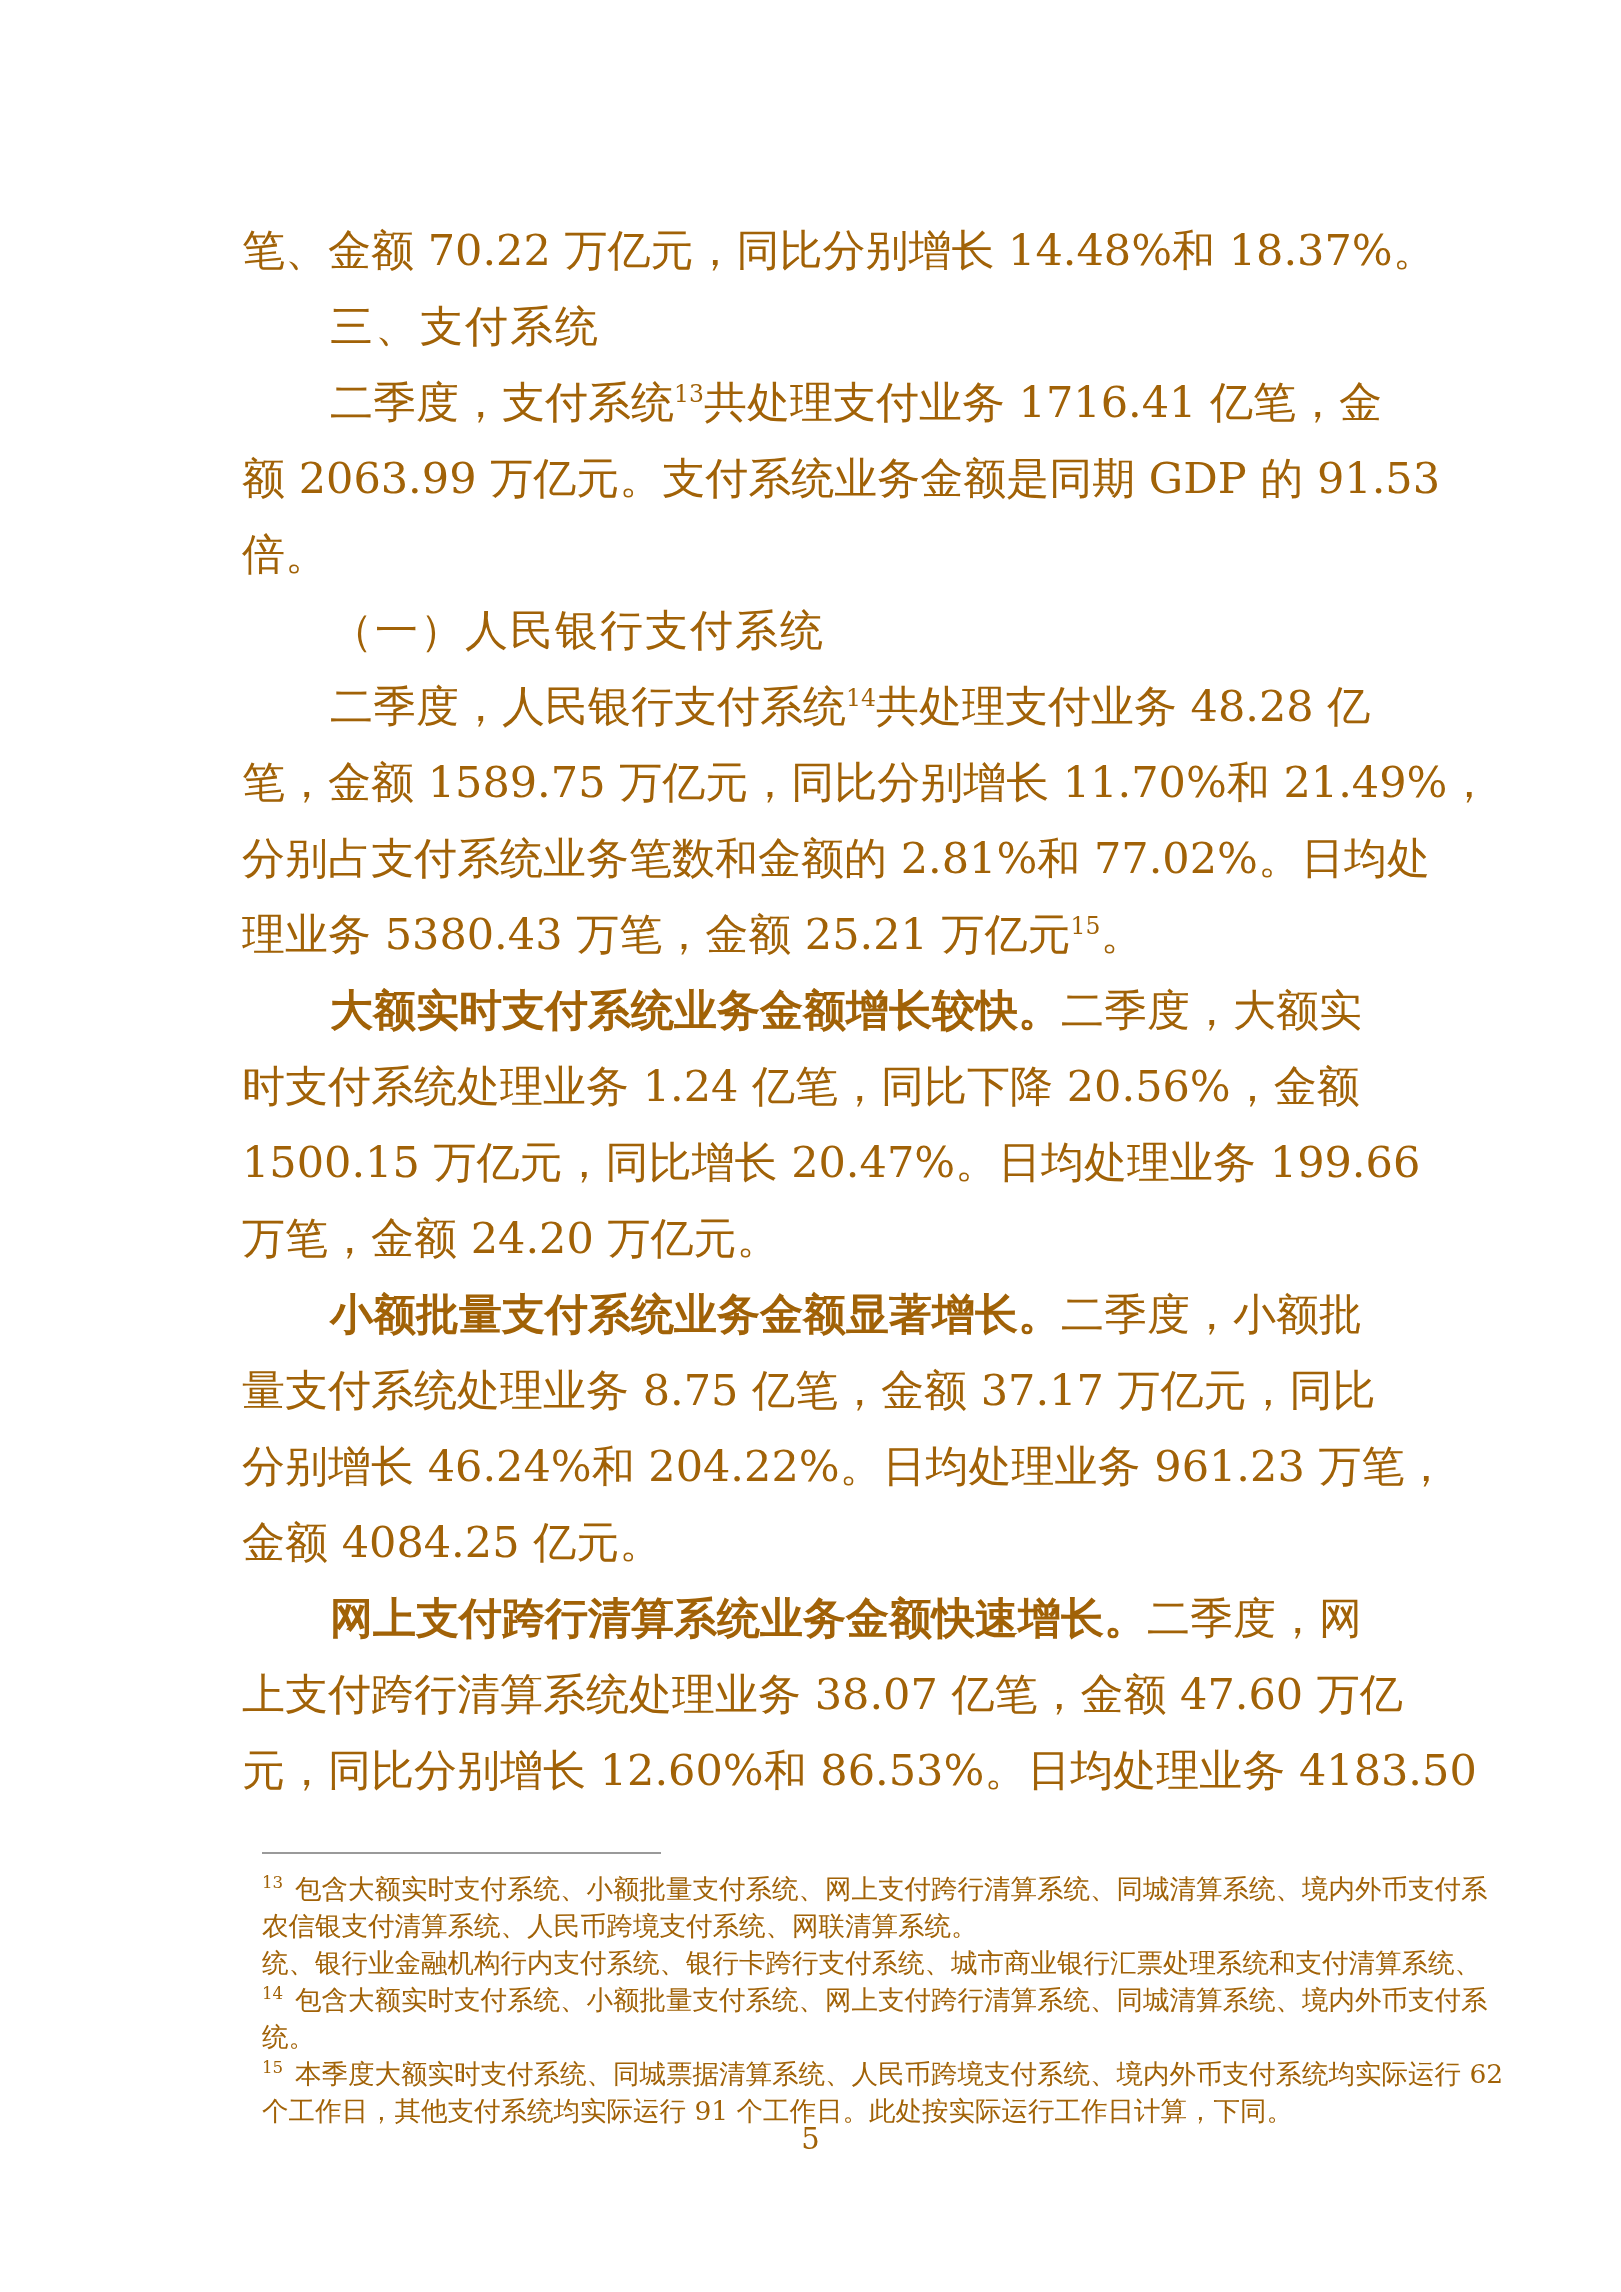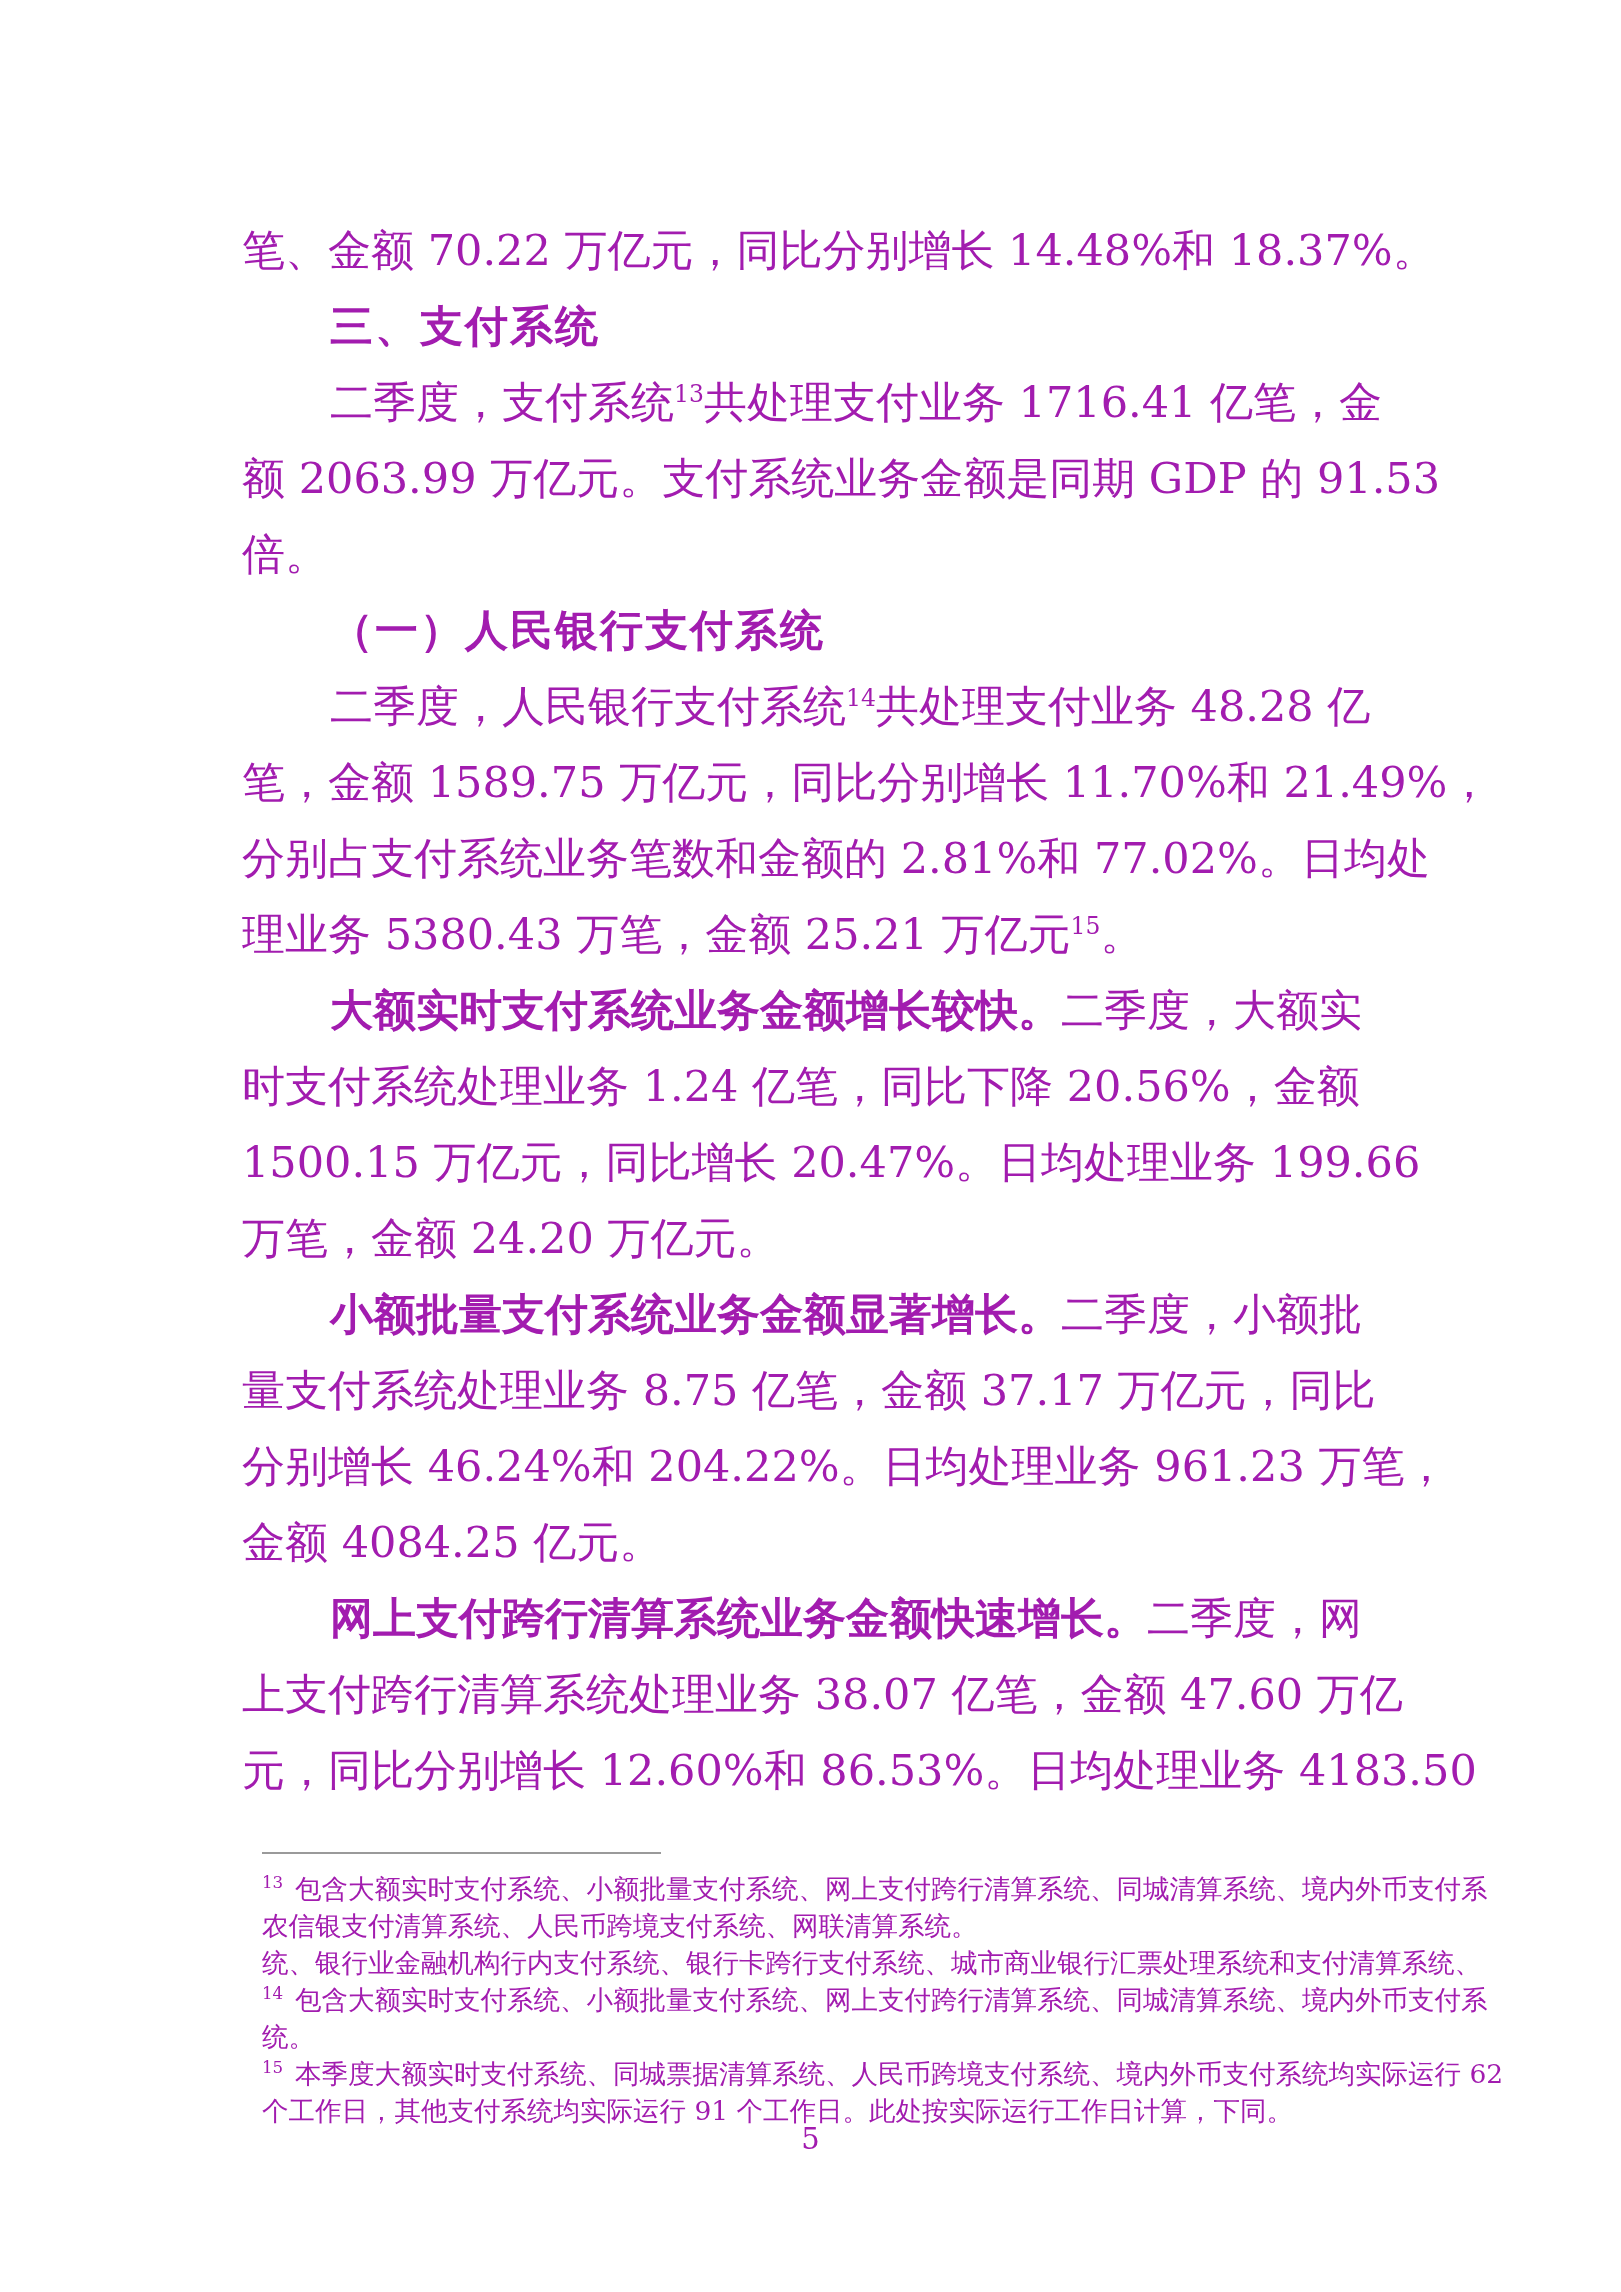--- a/index.html
+++ b/index.html
@@ -1,37 +1,37 @@
 <!DOCTYPE html>
 <html lang="zh"><head>
 <meta charset="utf-8">
 <style>
   html, body { margin: 0; padding: 0; background: #ffffff; }
   .page {
     position: relative;
     width: 1621px;
     height: 2293px;
     background: #ffffff;
-    color: #a21caf;
+    color: #a16207;
     overflow: hidden;
     font-family: "DejaVu Serif", "Liberation Serif", serif;
   }
   .body-text {
     position: absolute;
     left: 242px;
     top: 212px;
     width: 1161px;
     font-size: 43px;
     line-height: 76px;
   }
   .line { white-space: nowrap; height: 76px; }
   .line.indent { padding-left: 88px; }
   .line .bold { font-weight: 700; }
   .line.heading span {
-    font-weight: 700;
+    font-weight: 400;
     font-family: "DejaVu Sans", "Liberation Sans", sans-serif;
     letter-spacing: 2px;
     text-align: right;
   }
   .line sup {
     font-size: 23.5px;
     line-height: 0;
     vertical-align: super;
   }
   .footnotes {

